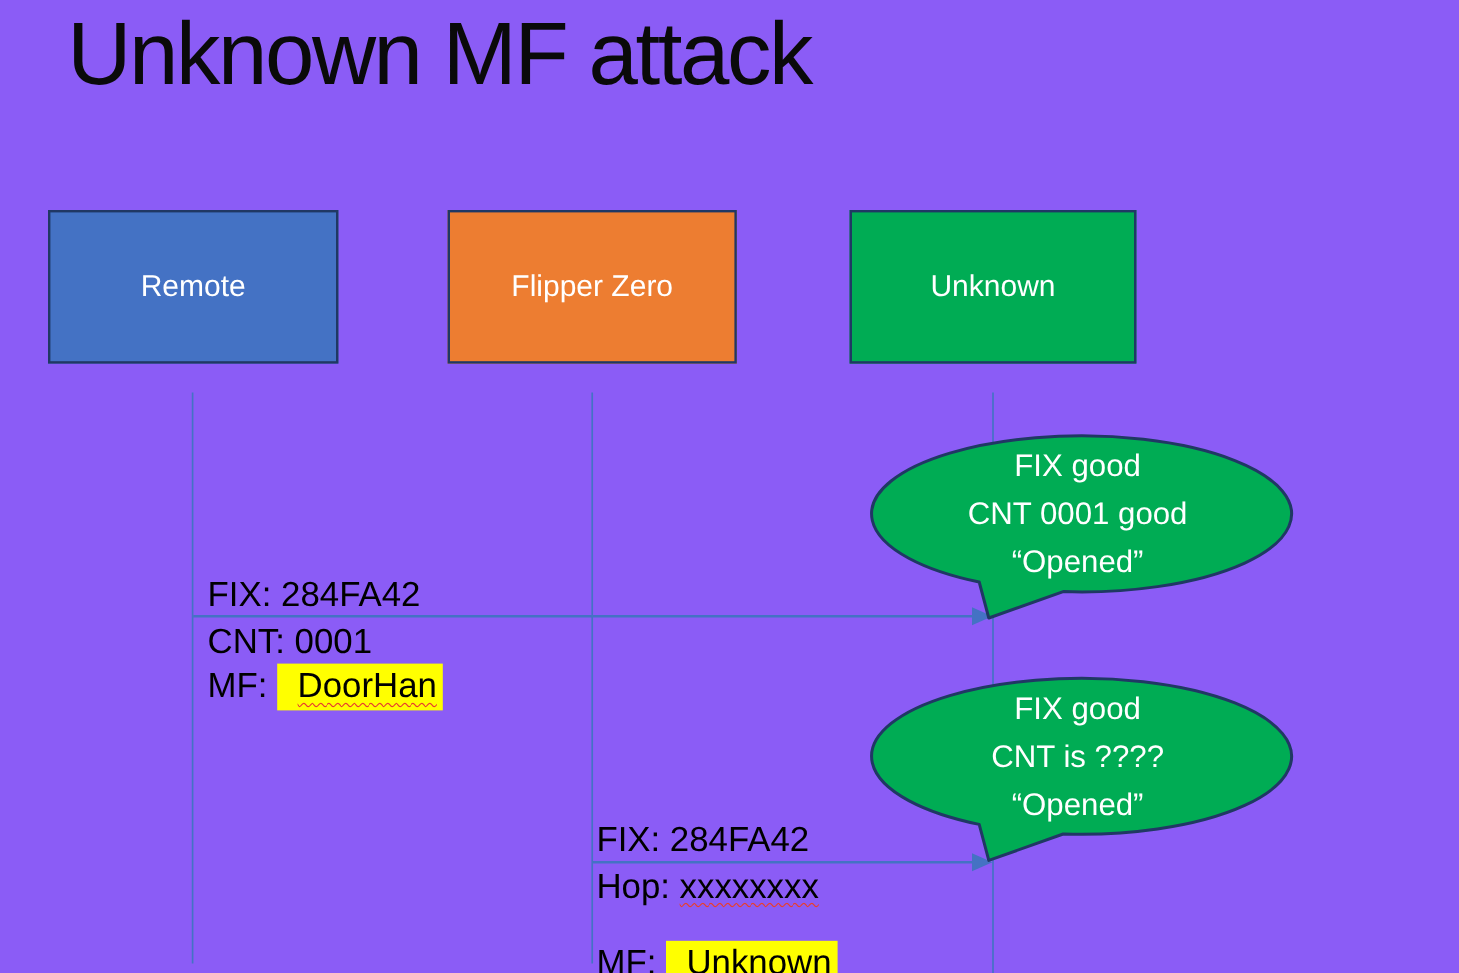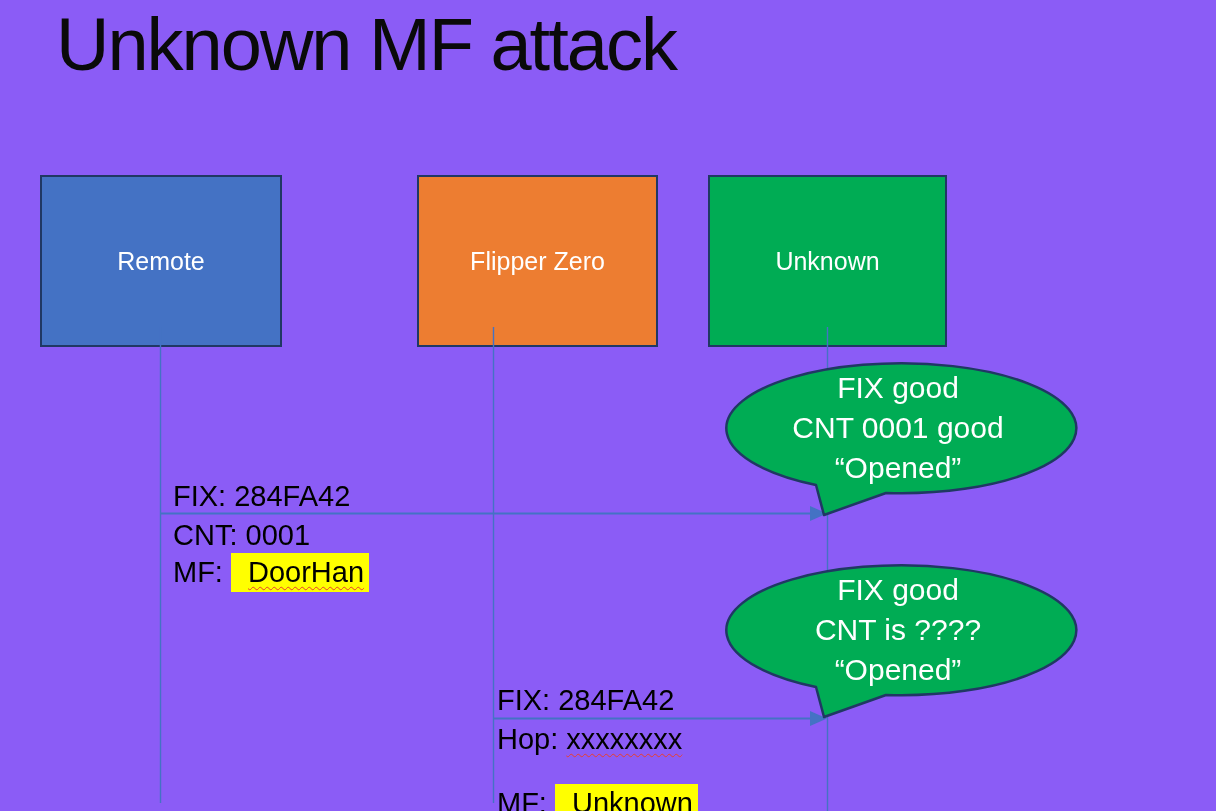--- a/index.html
+++ b/index.html
@@ -6,40 +6,40 @@
   .slide {
     position:relative; width:1216px; height:811px; overflow:hidden;
     background:#8b5cf6; font-family:"Liberation Sans", sans-serif;
   }
   .title {
     position:absolute; left:56px; top:2px; margin:0;
     font-size:74px; font-weight:300; letter-spacing:-2px; color:#0a0a0a;
     white-space:nowrap;
   }
   .actor {
-    position:absolute; top:175px; height:172px; box-sizing:border-box;
+    position:absolute; top:175px; height:128px; box-sizing:border-box;
     border:2.5px solid #203864; display:flex; align-items:center; justify-content:center;
     color:#ffffff; font-size:25px;
   }
   .actor-remote   { left:40px;  width:242px; background:#4472C4; }
-  .actor-flipper  { left:373px; width:241px; background:#ED7D31;margin-left:44px; }
+  .actor-flipper  { left:373px; width:241px; background:#ED7D31; }
   .actor-receiver { left:708px; width:239px; background:#00AC54; }
   svg.diagram { position:absolute; left:0; top:0; width:1216px; height:811px; }
   .msg-label {
     position:absolute; font-size:29px; color:#000000; white-space:nowrap; line-height:30px;
   }
   .hl { background:#FFFF00; padding:3px 5px 4px 17px; }
   .sq {
     text-decoration-line:underline; text-decoration-style:wavy;
     text-decoration-color:#E83E2D; text-decoration-thickness:1px;
     text-underline-offset:4px;
   }
   .callout-text {
     position:absolute; width:330px; text-align:center; color:#ffffff;
-    font-size:30px; line-height:40px; white-space:nowrap;
+    font-size:26px; line-height:40px; white-space:nowrap;
   }
   .callout-text-1 { left:733px; top:368px; }
   .callout-text-2 { left:733px; top:570px; }
   #m1-above { left:173px; top:481px; }
   #m1-row1  { left:173px; top:520px; }
   #m1-row2  { left:173px; top:557px; }
   #m2-above { left:497px; top:685px; }
   #m2-row1  { left:497px; top:724px; }
   #m2-row2  { left:497px; top:761px;margin-top:27px; }
 </style>

